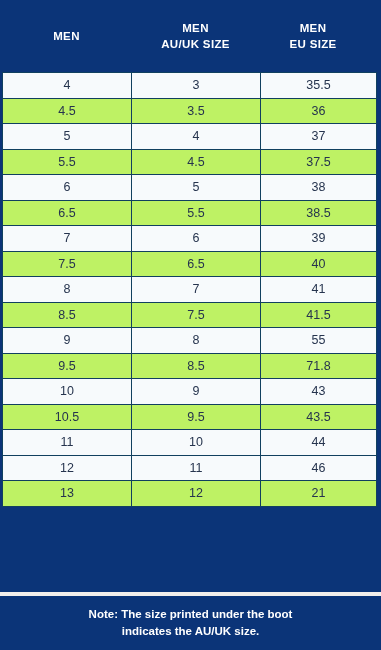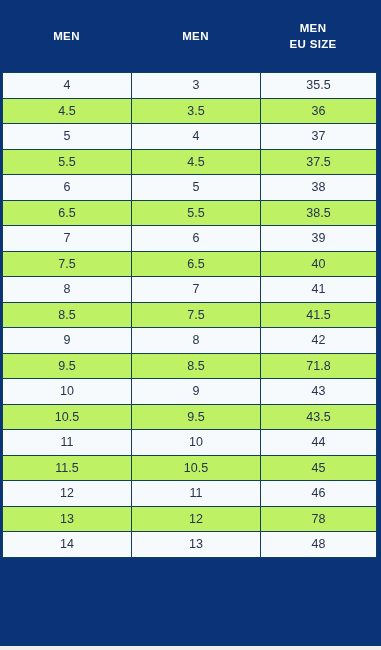--- a/index.html
+++ b/index.html
@@ -111,20 +111,21 @@
 <body>
 
 <div class="chart">
 
   <div class="chart-header">
     <div class="head-cell col-us">
       <span class="l1">MEN</span>
     </div>
     <div class="head-cell col-au">
       <span class="l1">MEN</span>
+      <span class="l2">AU/UK SIZE</span>
     </div>
     <div class="head-cell col-eu">
       <span class="l1">MEN</span>
       <span class="l2">EU SIZE</span>
     </div>
   </div>
 
   <div class="table-wrap">
     <table class="size-table">
       <colgroup>
@@ -179,21 +180,21 @@
             <td class="c-eu">41</td>
           </tr>
           <tr class="row-even">
             <td class="c-us">8.5</td>
             <td class="c-au">7.5</td>
             <td class="c-eu">41.5</td>
           </tr>
           <tr class="row-odd">
             <td class="c-us">9</td>
             <td class="c-au">8</td>
-            <td class="c-eu">42</td>
+            <td class="c-eu">55</td>
           </tr>
           <tr class="row-even">
             <td class="c-us">9.5</td>
             <td class="c-au">8.5</td>
             <td class="c-eu">71.8</td>
           </tr>
           <tr class="row-odd">
             <td class="c-us">10</td>
             <td class="c-au">9</td>
             <td class="c-eu">43</td>
@@ -201,40 +202,36 @@
           <tr class="row-even">
             <td class="c-us">10.5</td>
             <td class="c-au">9.5</td>
             <td class="c-eu">43.5</td>
           </tr>
           <tr class="row-odd">
             <td class="c-us">11</td>
             <td class="c-au">10</td>
             <td class="c-eu">44</td>
           </tr>
-          <tr class="row-even">
-            <td class="c-us">11.5</td>
-            <td class="c-au">10.5</td>
-            <td class="c-eu">45</td>
-          </tr>
           <tr class="row-odd">
             <td class="c-us">12</td>
             <td class="c-au">11</td>
             <td class="c-eu">46</td>
           </tr>
           <tr class="row-even">
             <td class="c-us">13</td>
             <td class="c-au">12</td>
-            <td class="c-eu">78</td>
-          </tr>
-          <tr class="row-odd">
-            <td class="c-us">14</td>
-            <td class="c-au">13</td>
-            <td class="c-eu">48</td>
+            <td class="c-eu">21</td>
           </tr>
         </tbody>
     </table>
   </div>
 
   <div class="spacer-top"></div>
 
+  <div class="chart-footer">
+    <div class="note-text">
+      <span>Note: The size printed under the boot</span><br>
+      <span>indicates the AU/UK size.</span>
+    </div>
+  </div>
 
 </div>
 
 </body></html>

